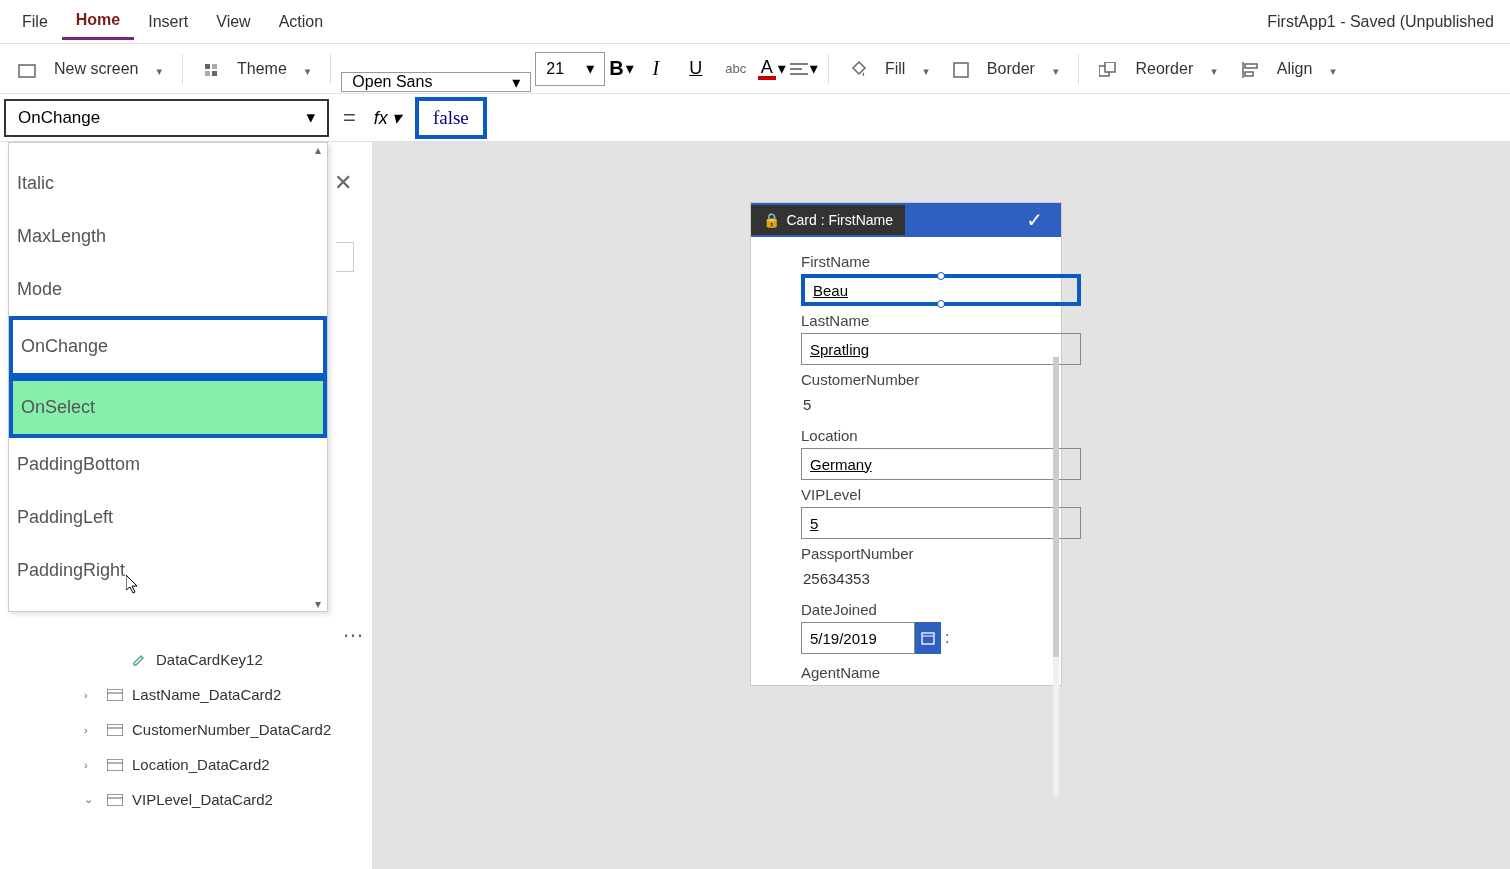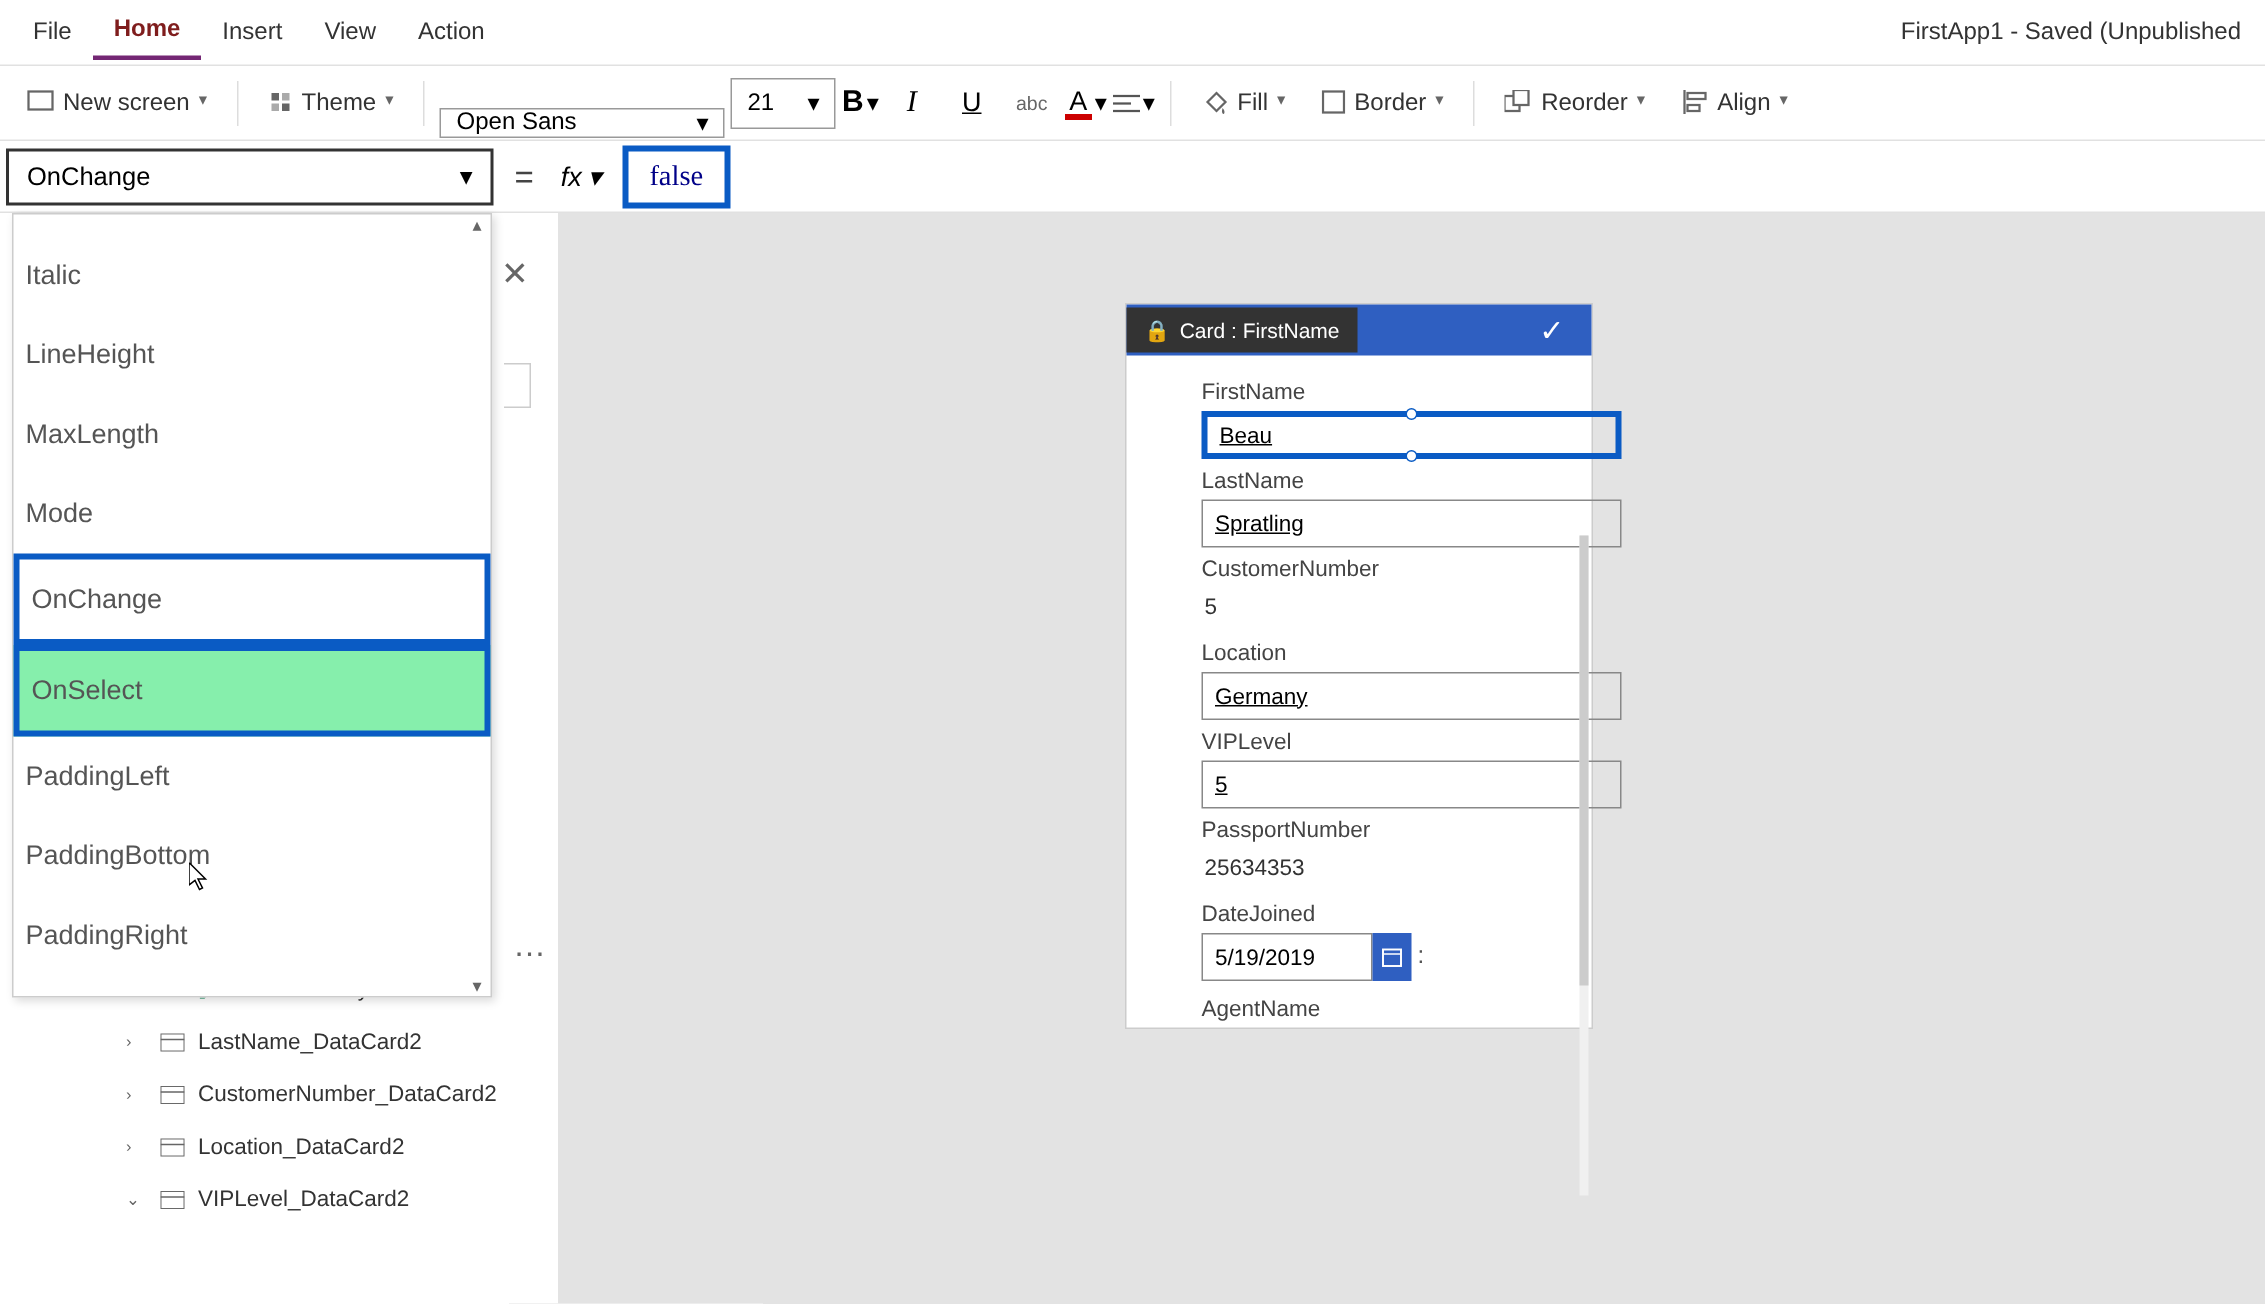--- a/index.html
+++ b/index.html
@@ -7,21 +7,21 @@
 
 
 .menubar { display: flex; align-items: center; height: 44px; padding: 0 8px; border-bottom: 1px solid #e1e1e1; }
 .menubar-item { padding: 8px 14px; font-size: 16px; color: #333; cursor: pointer; }
 .menubar-item.active { color: #7f1d1d; border-bottom: 3px solid #742774; font-weight: 600; }
 .app-title { margin-left: auto; font-size: 16px; color: #333; padding-right: 8px; }
 
 
 .ribbon { display: flex; align-items: center; height: 50px; padding: 0 8px; border-bottom: 1px solid #e1e1e1; gap: 4px; }
 .ribbon-sep { width: 1px; height: 30px; background: #ddd; margin: 0 6px; }
-.ribbon-btn { display: flex; align-items: flex-start; gap: 6px; padding: 6px 10px; font-size: 16px; color: #333; cursor: pointer; }
+.ribbon-btn { display: flex; align-items: flex-end; gap: 18px; padding: 6px 10px; font-size: 16px; color: #333; cursor: pointer; }
 .ribbon-btn .chev { font-size: 11px; color: #666; }
 .font-select { width: 190px; height: 20px; border: 1px solid #999; padding: 0 10px; font-size: 16px; display: flex; align-items: center; justify-content: space-between; margin-top: 27px; }
 .size-select { width: 70px; height: 34px; border: 1px solid #999; padding: 0 10px; font-size: 16px; display: flex; align-items: center; justify-content: space-between; }
 .icon-btn { width: 36px; height: 36px; display: flex; align-items: center; justify-content: center; font-size: 18px; cursor: pointer; }
 .icon-stack { display: flex; align-items: center; gap: 2px; }
 
 
 .formula-bar { display: flex; align-items: center; height: 48px; border-bottom: 1px solid #e1e1e1; }
 .prop-select { width: 325px; height: 38px; margin: 4px; border: 2px solid #333; padding: 0 12px; font-size: 17px; display: flex; align-items: center; justify-content: space-between; background: #fff; }
 .eq-sign { font-size: 22px; padding: 0 10px; color: #444; }
@@ -207,27 +207,26 @@
 
 <div class="main">
 
   <div class="close-x">✕</div>
   <div class="search-box"></div>
   <div class="overflow-dots">…</div>
 
   <div class="dropdown-panel">
     <div class="scroll-arrow">▴</div>
     <div class="dropdown-item">Italic</div>
-    <div class="dropdown-item">LineHeight</div>
     <div class="dropdown-item">MaxLength</div>
     <div class="dropdown-item">Mode</div>
     <div class="dropdown-item highlight-blue">OnChange</div>
     <div class="dropdown-item highlight-blue-hover">OnSelect</div>
+    <div class="dropdown-item">PaddingBottom</div>
     <div class="dropdown-item">PaddingLeft</div>
-    <div class="dropdown-item">PaddingBottom</div>
     <div class="dropdown-item">PaddingRight</div>
     <div class="scroll-arrow">▾</div>
   </div>
 
   <div class="tree">
     <div class="tree-item" style="padding-left:50px">
       <span class="tree-icon">
           <svg width="14" height="14">
             <path d="M2 12 L2 10 L9 3 L11 5 L4 12 Z" fill="none" stroke="#5a8" stroke-width="1.5"></path>
           </svg>

